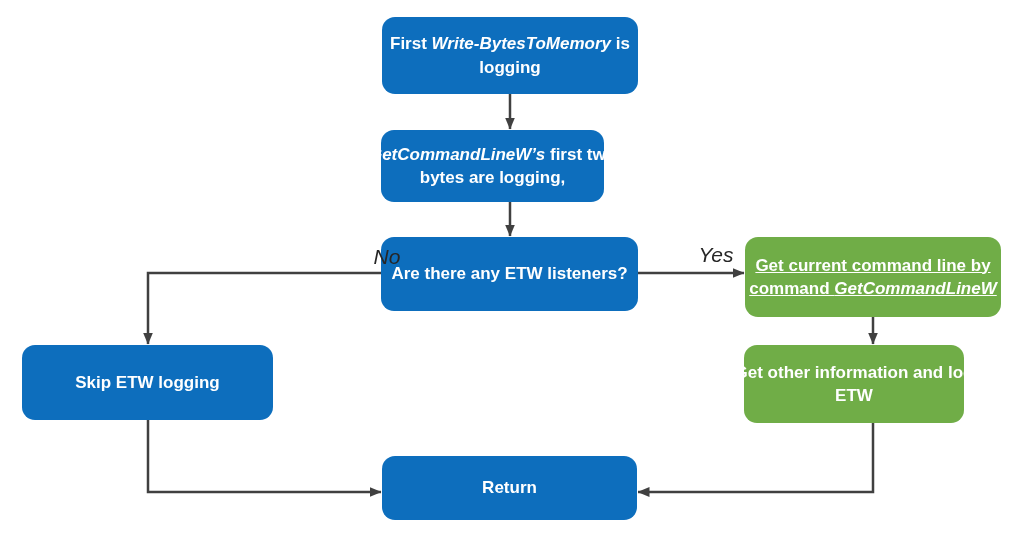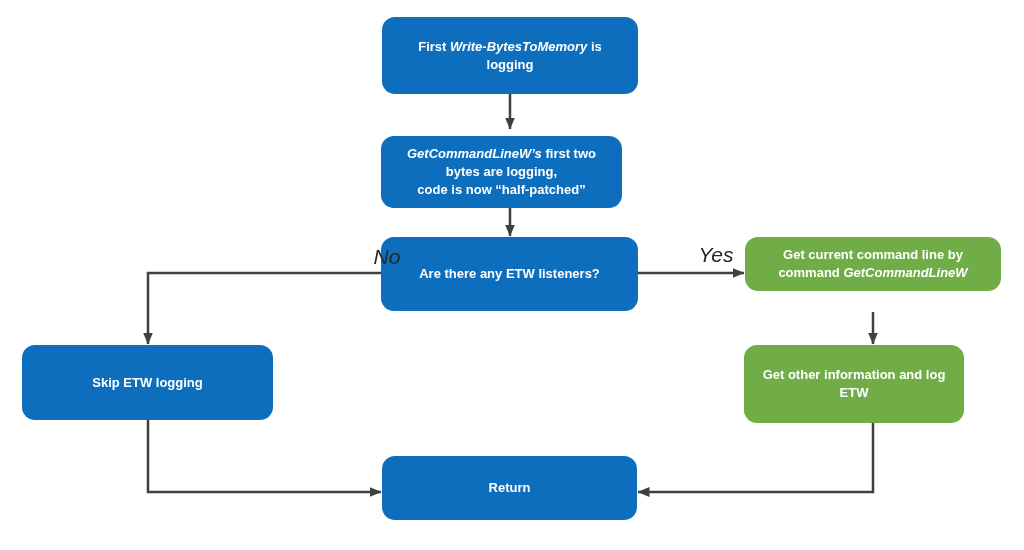--- a/index.html
+++ b/index.html
@@ -31,43 +31,43 @@
   .node {
     position: absolute;
     box-sizing: border-box;
     border-radius: 13px;
     display: flex;
     align-items: center;
     justify-content: center;
     text-align: center;
     color: var(--node-text, #ffffff);
     font-weight: 700;
-    font-size: 13px;
+    font-size: 17px;
     line-height: 1.38;
     padding: 4px 6px;
   }
   .node.blue  { background: var(--blue, #0d6ebd); }
   .node.green { background: var(--green, #70ad47); }
   .node span { white-space: nowrap; }
   .node .it { font-style: italic; }
   .edge-label {
     position: absolute;
     transform: translateX(-50%);
     font-style: italic;
     font-size: 21px;
     color: var(--label-text, #262626);
     white-space: nowrap;
     margin-left: 40px;
   }
   
   #n-invoked  { left: 382px; top: 17px;  width: 256px; height: 77px; }
-  #n-bytes    { left: 381px; top: 130px; width: 241px; height: 72px; margin-top: 6px; }
+  #n-bytes    { left: 381px; top: 130px; width: 223px; height: 72px; }
   #n-decision { left: 381px; top: 237px; width: 257px; height: 74px; align-items: center; }
   #n-skip     { left: 22px;  top: 345px; width: 251px; height: 75px; }
-  #n-getcmd   { left: 745px; top: 237px; width: 256px; height: 54px; }
+  #n-getcmd   { left: 745px; top: 237px; width: 256px; height: 80px; text-decoration: underline; }
   #n-logetw   { left: 744px; top: 345px; width: 220px; height: 78px; }
   #n-return   { left: 382px; top: 456px; width: 255px; height: 64px; }
   #lbl-no  { left: 347px; top: 245px; }
   #lbl-yes { left: 676px; top: 243px; text-align: right; }
 </style>
 </head>
 <body>
 
 <div class="canvas">
 
@@ -84,21 +84,21 @@
     <path class="conn" d="M873,312 V344" marker-end="url(#ah)"></path>
     <path class="conn" d="M873,423 V492 H638" marker-end="url(#ah)"></path>
     <path class="conn" d="M148,420 V492 H381" marker-end="url(#ah)"></path>
   </svg>
 
   <div class="node blue" id="n-invoked">
       <div><span>First </span><span class="it">Write-BytesToMemory</span><span> is</span><br><span>logging</span></div>
     </div>
 
   <div class="node blue" id="n-bytes">
-      <div><span class="it">GetCommandLineW’s</span><span> first two</span><br><span>bytes are logging,</span><br><span>code is now “half-patched”</span></div>
+      <div><span class="it">GetCommandLineW’s</span><span> first two</span><br><span>bytes are logging,</span><br></div>
     </div>
 
   <div class="node blue" id="n-decision">
       <div><span>Are there any ETW listeners?</span></div>
     </div>
 
   <div class="node blue" id="n-skip">
       <div><span>Skip ETW logging</span></div>
     </div>
 

